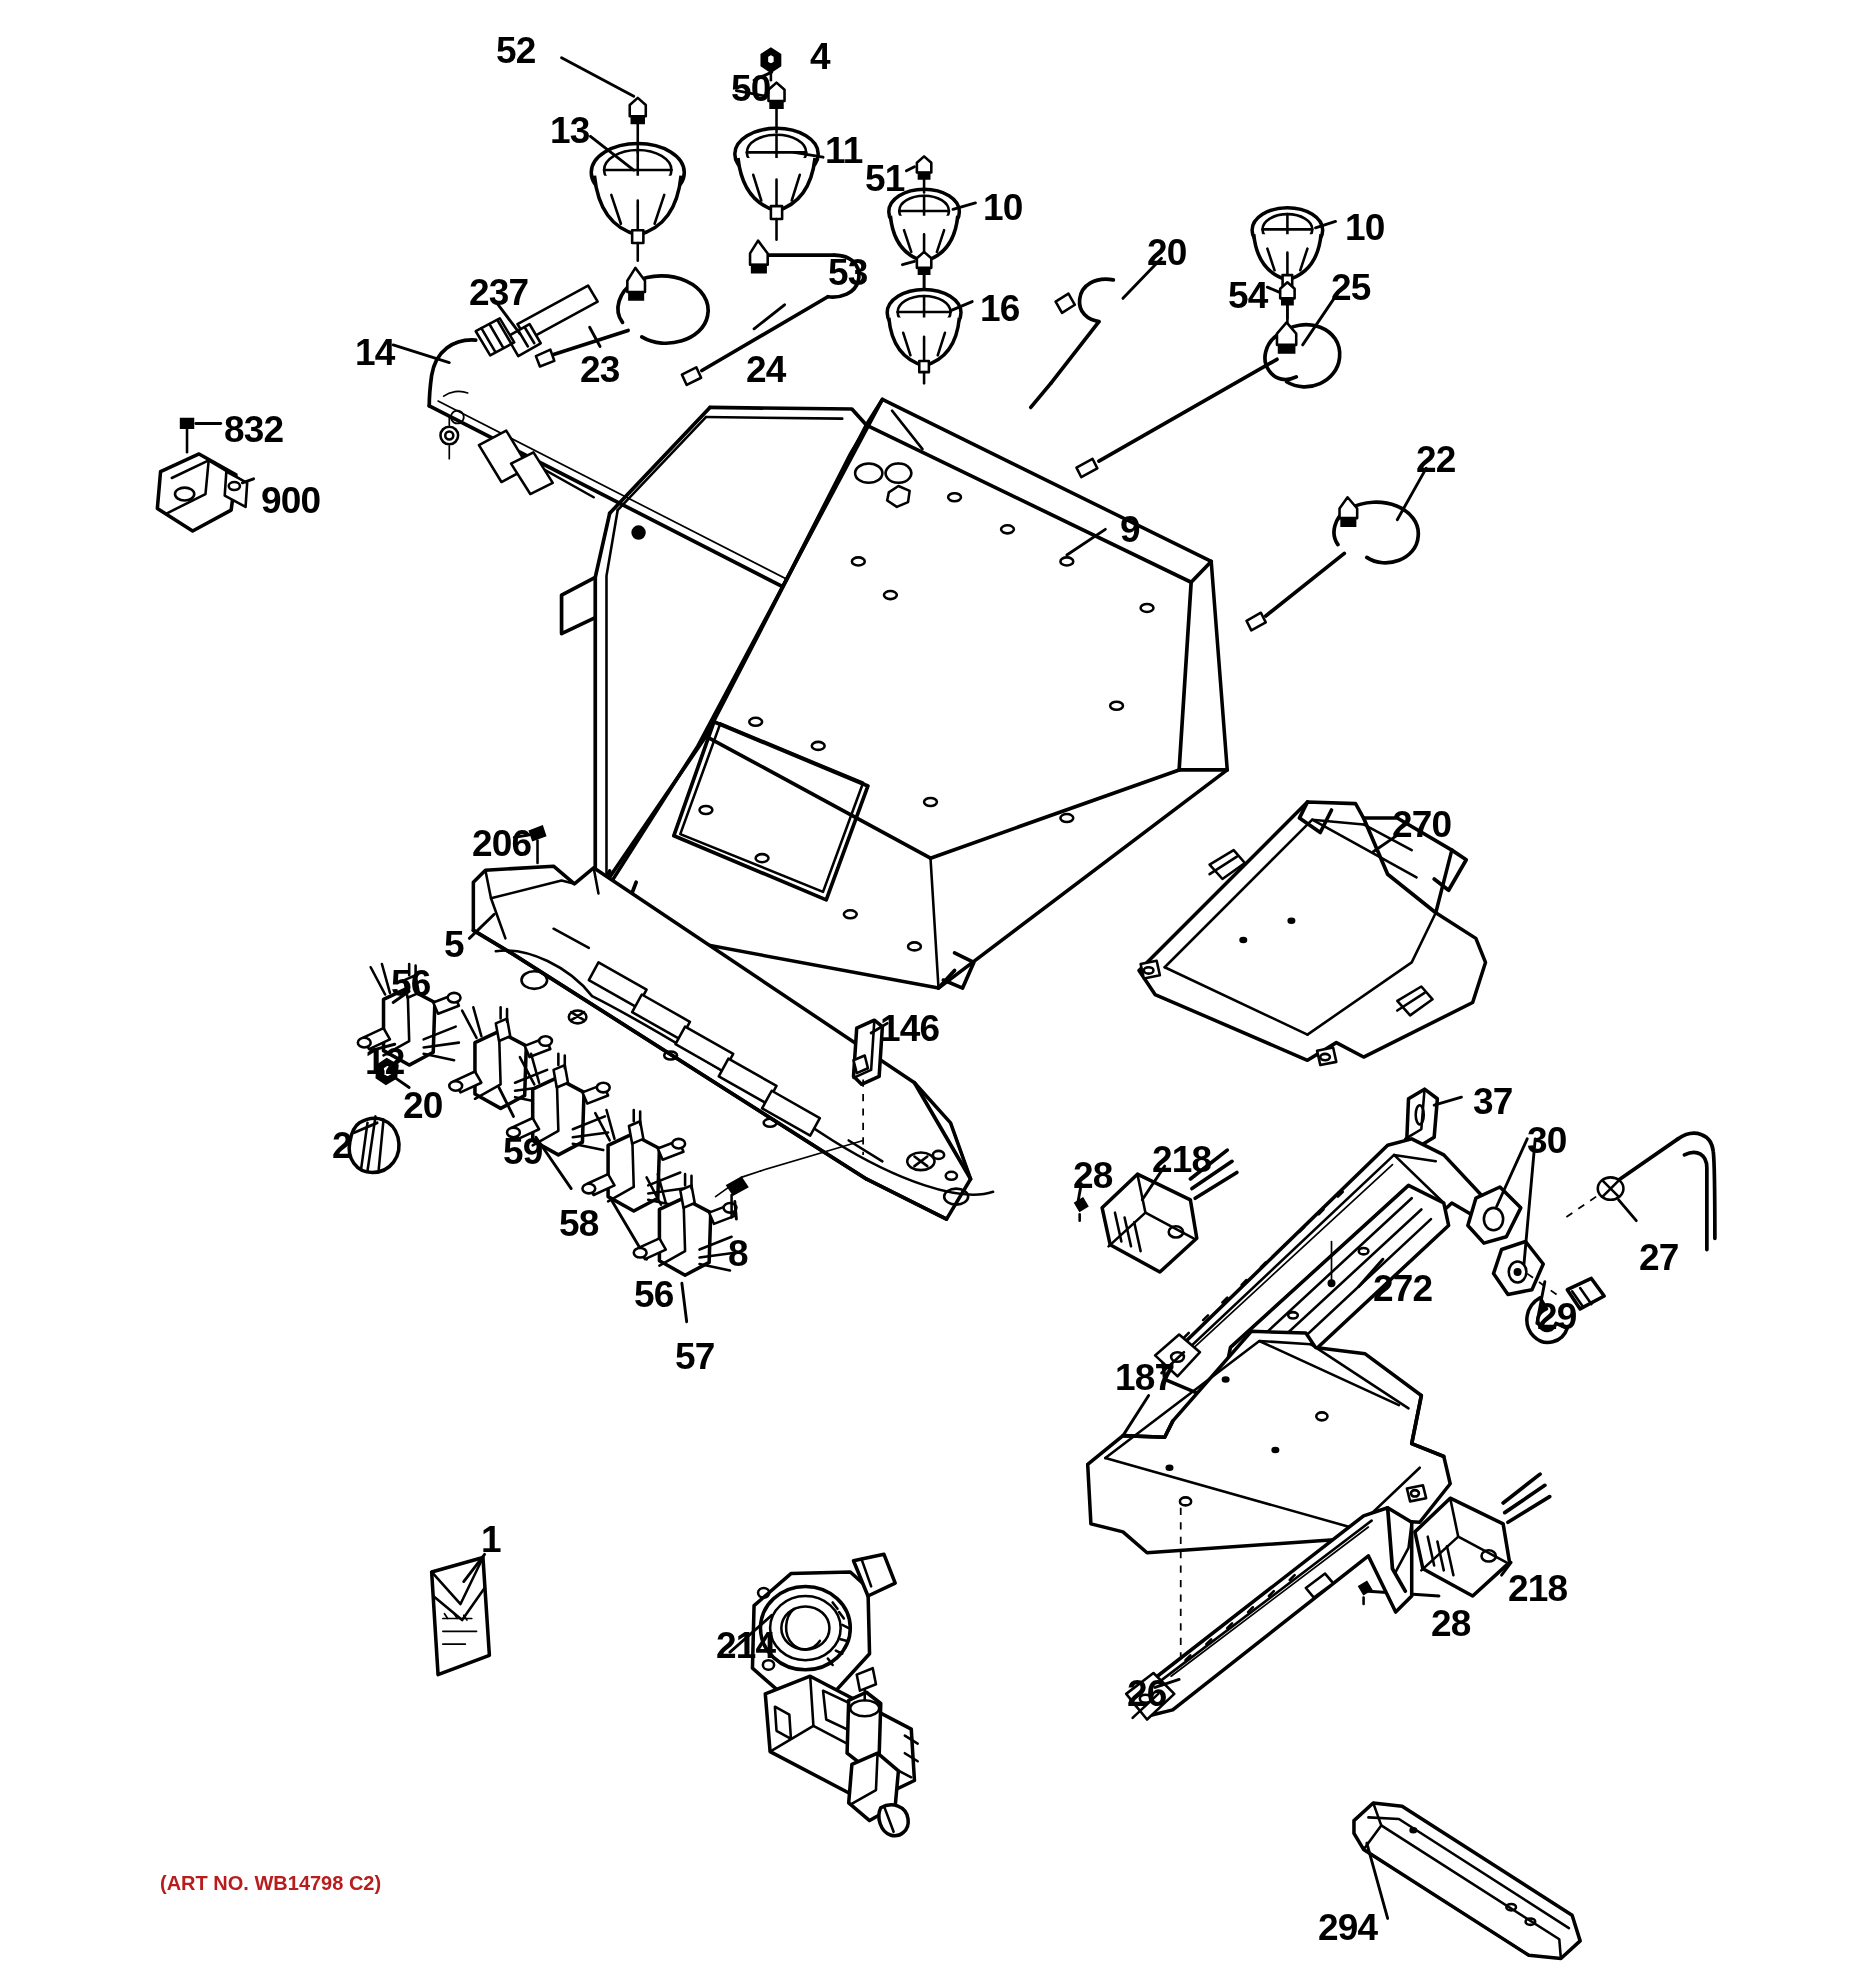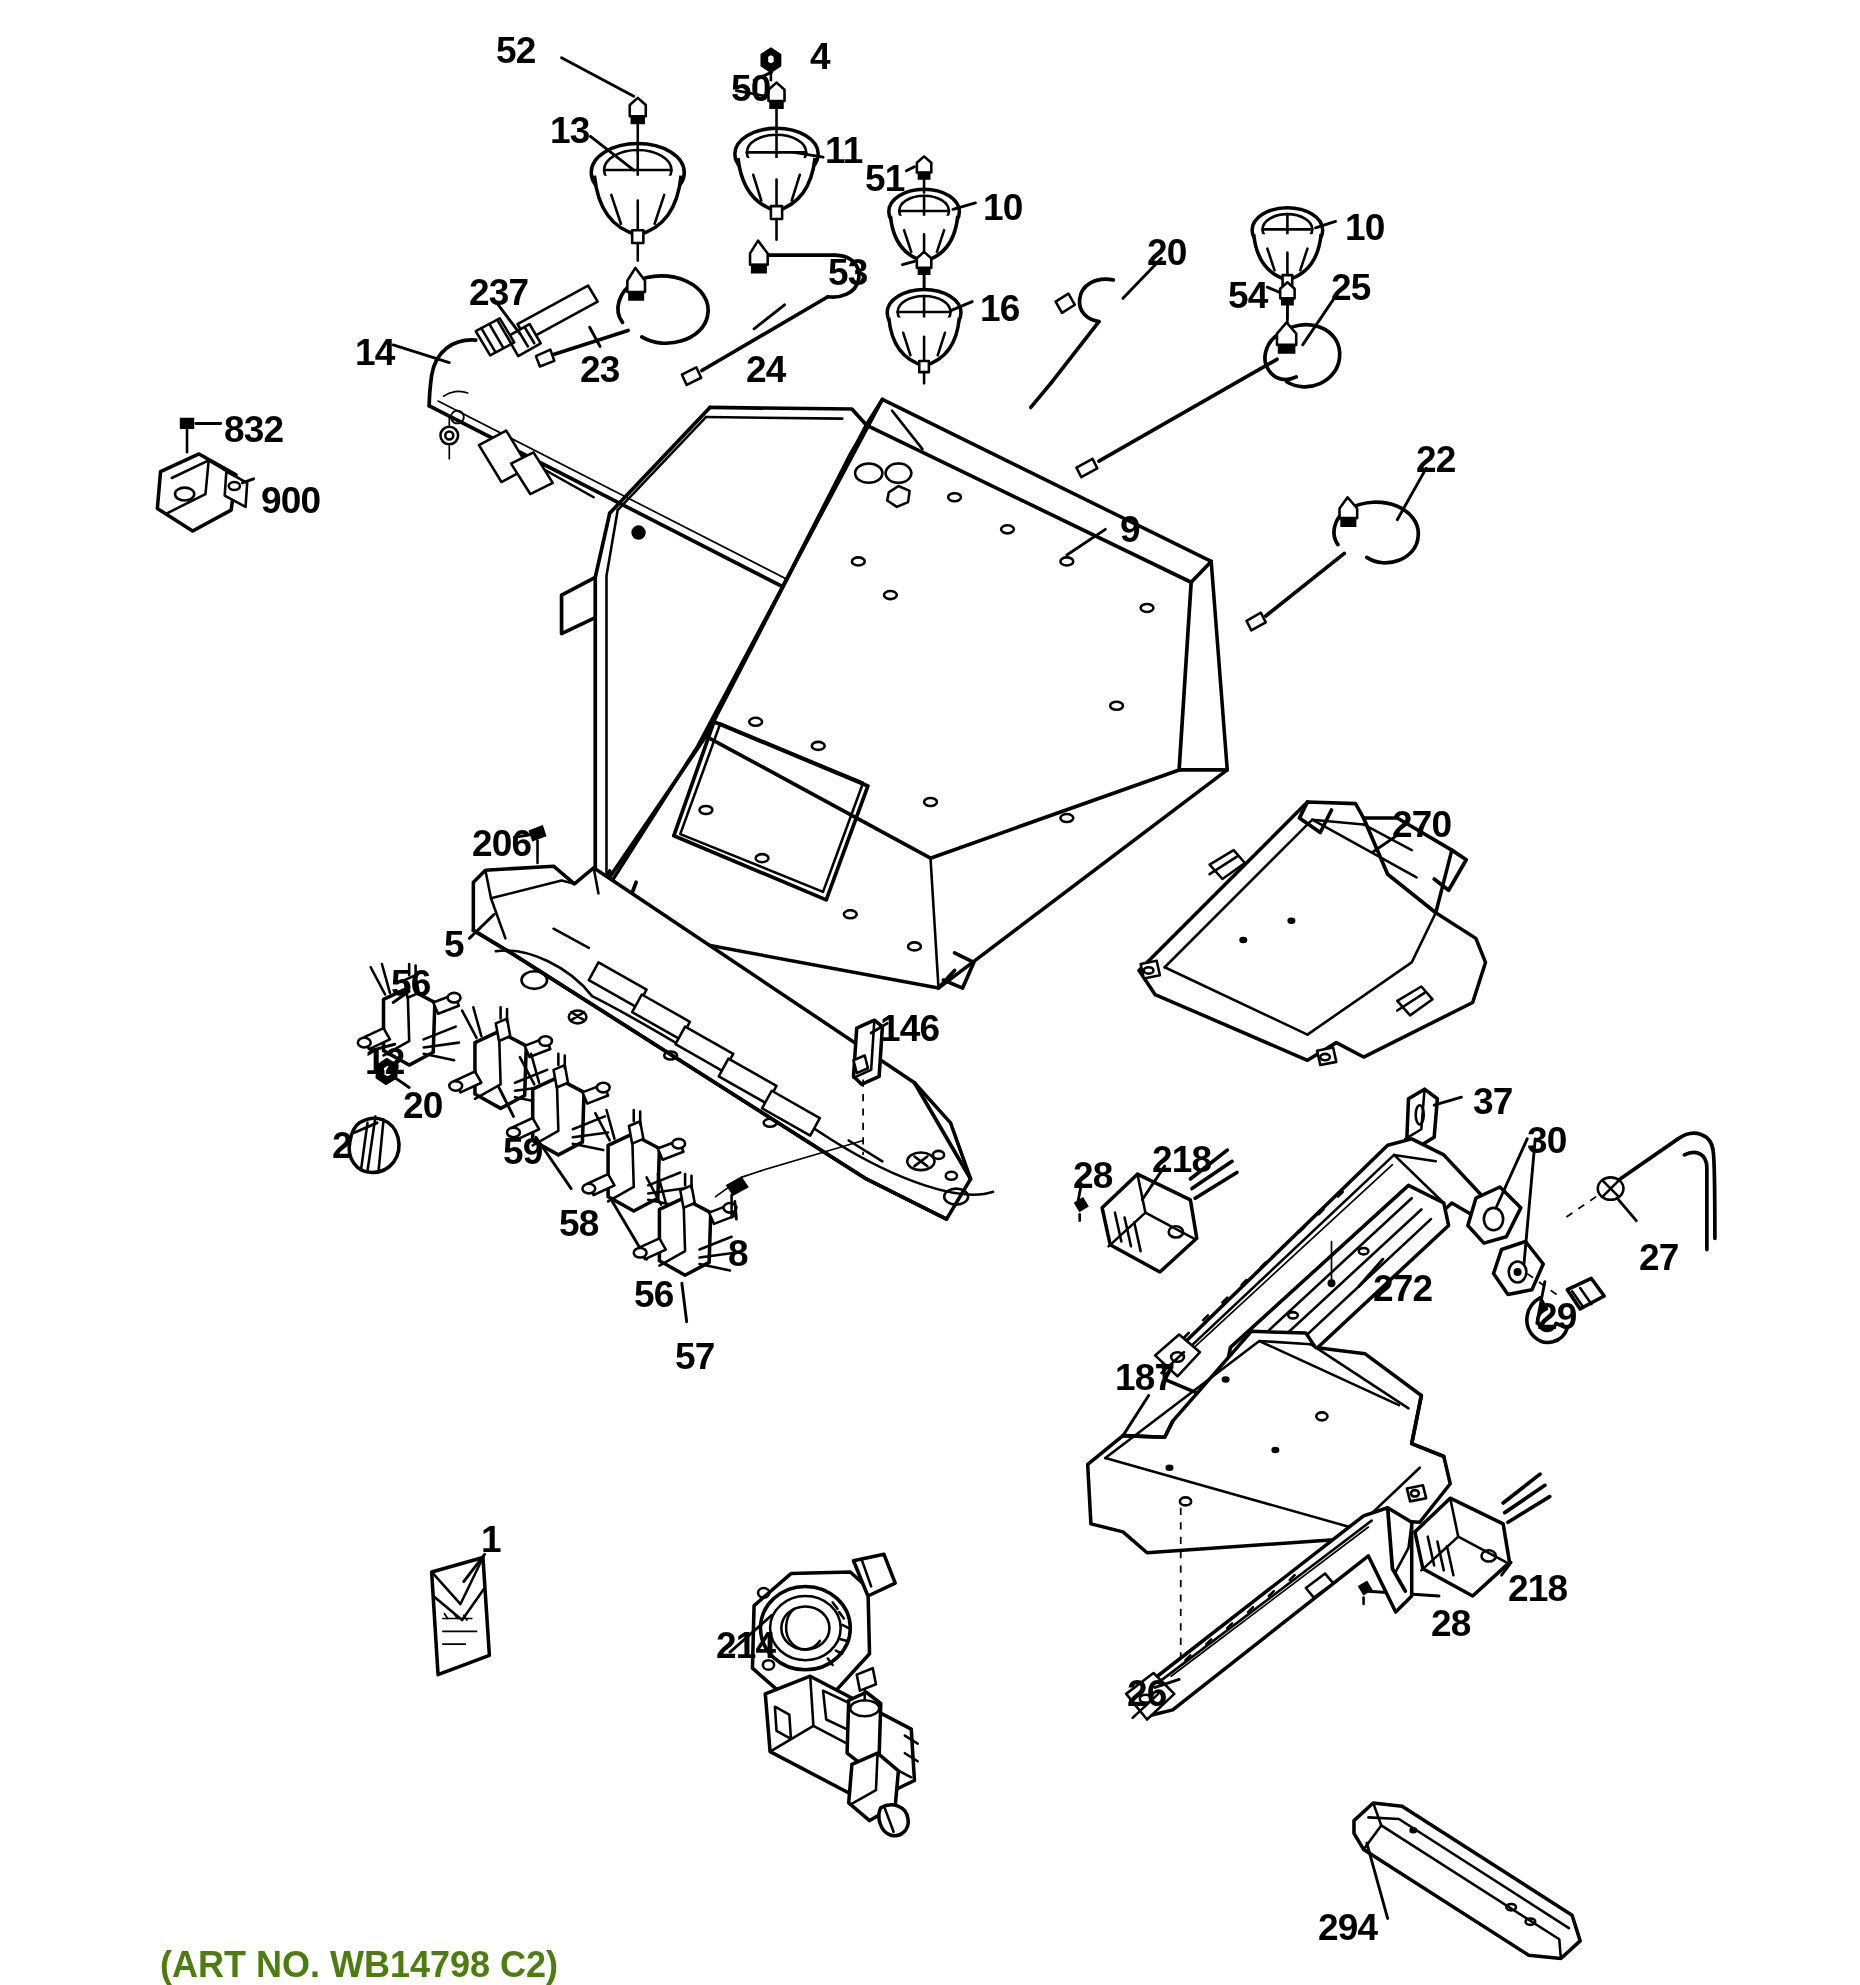--- a/index.html
+++ b/index.html
@@ -16,25 +16,25 @@
     font-family:"Liberation Sans", sans-serif;
     font-weight:bold;
     font-size:37px;
     line-height:37px;
     color:#000000;
     white-space:nowrap;
     letter-spacing:-0.8px;
   }
   .artno{
     position:absolute;
-    left:160px; top:1944px;
+    left:160px; top:1872px;
     font-family:"Liberation Sans", sans-serif;
     font-weight:bold;
-    font-size:36px;
-    color:#4d7c0f;
+    font-size:20px;
+    color:#b91c1c;
     white-space:nowrap;
   }
   
   .ln{fill:none;stroke:#000;stroke-width:3.2;stroke-linecap:round;stroke-linejoin:round;}
   .ln2{fill:none;stroke:#000;stroke-width:4.6;stroke-linecap:round;stroke-linejoin:round;}
   .lnthin{fill:none;stroke:#000;stroke-width:2.1;stroke-linecap:round;stroke-linejoin:round;}
   .lead{fill:none;stroke:#000;stroke-width:3.6;stroke-linecap:round;}
   .dash{fill:none;stroke:#000;stroke-width:2.2;stroke-dasharray:9 9;}
   .fillk{fill:#000;stroke:#000;stroke-width:2;}
   .fillw{fill:#fff;stroke:#000;stroke-width:3.2;stroke-linejoin:round;}

